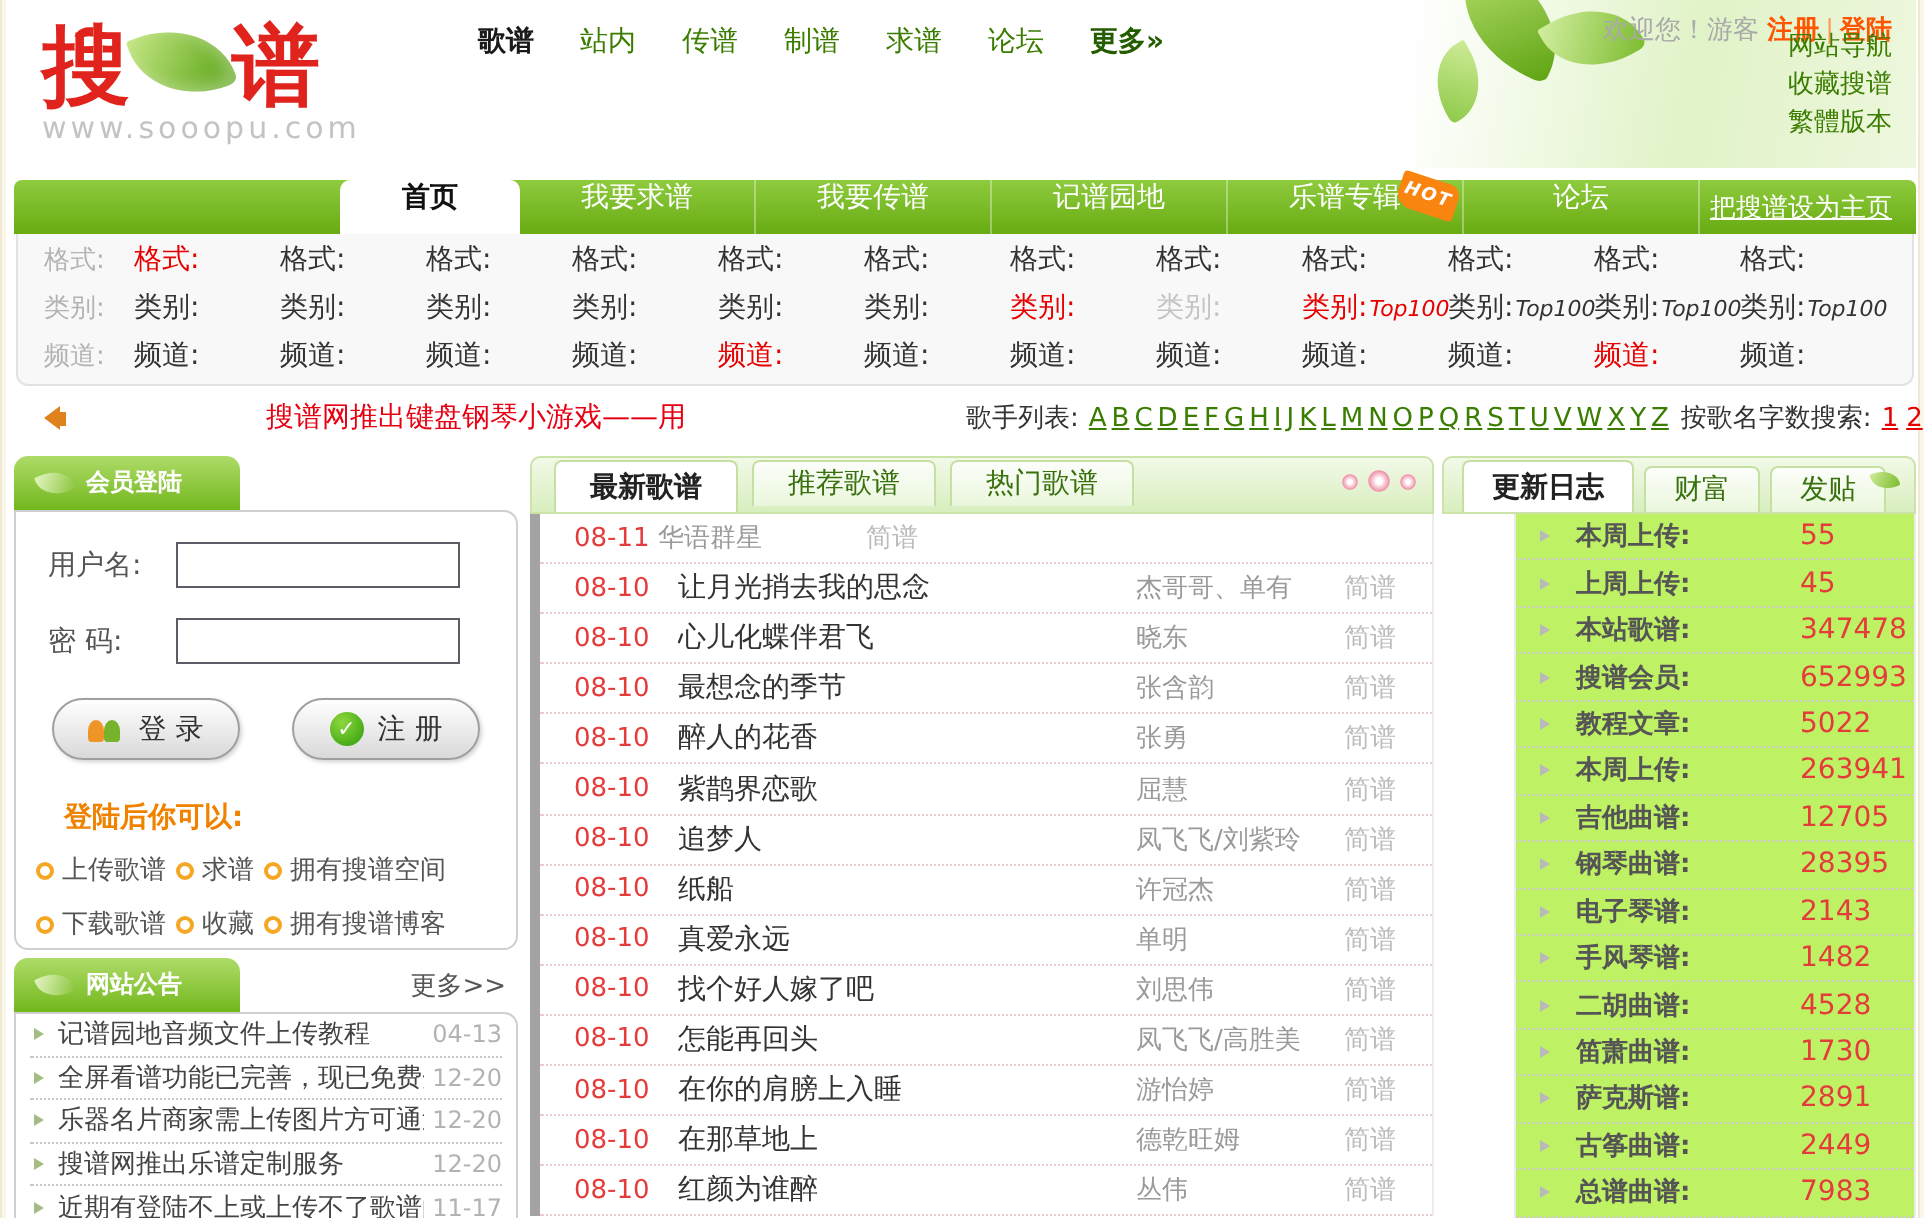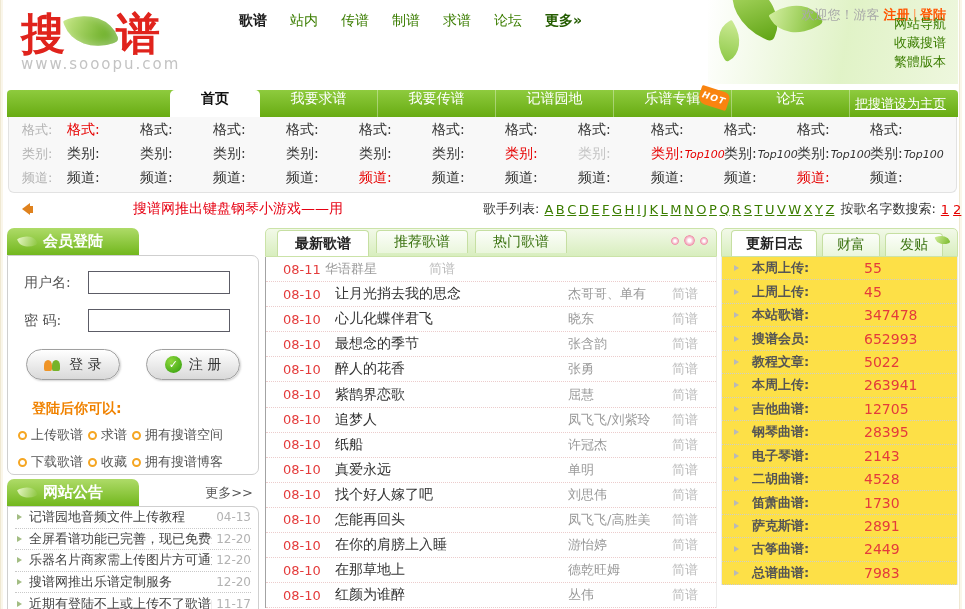--- a/index.html
+++ b/index.html
@@ -76,22 +76,22 @@
   .ticker-msg { color:#e60012; font-size:14px; margin-left:100px; width:350px; white-space:nowrap; overflow:hidden; flex:none; }
   .tick-label { color:#333; flex:none; margin-right:5px; }
   .letters { display:flex; gap:2.5px; flex:none; margin-right:6px; }
   .letters a { color:#3b7d00; text-decoration:underline; font-size:13px; }
   .numbers { display:flex; gap:4px; flex:none; margin-right:5px; }
   .numbers a { color:#e60000; text-decoration:underline; font-size:13px; }
 
   
   .col-left { position:absolute; left:0; top:228px; width:252px; }
   .side-hdr { height:27px; display:flex; align-items:flex-end; }
-  .hdr-tab { width:132px; height:27px; background:linear-gradient(#aedb68,#72b71d); border-radius:7px 7px 0 0;
-    color:#fff; font-weight:bold; font-size:15px; display:flex; align-items:center; padding-left:36px; position:relative; }
+  .hdr-tab { width:113px; height:27px; background:linear-gradient(#aedb68,#72b71d); border-radius:7px 7px 0 0;
+    color:#fff; font-weight:bold; font-size:12px; display:flex; align-items:center; padding-left:36px; position:relative; }
   .tab-leaf { position:absolute; left:12px; top:7px; width:17px; height:13px;
     background:linear-gradient(135deg,#e4f5c2,#8cc63f); border-radius:4% 85% 10% 85%; transform:rotate(-25deg); }
   .hdr-more { margin-left:auto; padding-right:6px; color:#555; font-size:13px; padding-bottom:4px; }
   .box-body { border:1px solid #cfcfcf; border-radius:0 7px 7px 7px; background:#fff; }
   .login-body { height:220px; }
   .f-row { display:flex; align-items:center; margin:15px 0 0 16px; }
   .f-row label { width:64px; color:#555; font-size:14px; flex:none; }
   .f-row input { width:142px; height:23px; border:1px solid #5c5c66; }
   .btn-row { display:flex; justify-content:center; gap:26px; margin-top:17px; }
   .pill { display:flex; align-items:center; justify-content:center; gap:7px; width:94px; height:31px;
@@ -122,31 +122,31 @@
   .panel-tabs { height:29px; display:flex; align-items:flex-end; position:relative;
     background:linear-gradient(#f2f9e8,#d8eebe); border:1px solid #cbe3a8; border-radius:5px 5px 0 0; padding-left:4px; }
   .ptab { height:23px; padding:0 17px; margin-left:7px; display:flex; align-items:center; font-size:14px; color:#39710e;
     background:linear-gradient(#fcfefa,#eaf6dc); border:1px solid #c6dfa2; border-bottom:none; border-radius:4px 4px 0 0; }
   .ptab.active { height:26px; background:#fff; color:#222; font-weight:bold; }
   .deco { position:absolute; right:8px; top:6px; display:flex; gap:5px; align-items:center; }
   .flower { width:11px; height:11px; border-radius:50%; background:radial-gradient(circle,#ffffff 18%,#ef93ab 65%,rgba(239,147,171,0) 75%); }
   .flower.small { width:8px; height:8px; }
   .deco-leaf { width:13px; height:10px; background:linear-gradient(135deg,#cdeb96,#7cbb2e);
     border-radius:4% 85% 10% 85%; transform:rotate(-20deg); }
-  .song-list { background:#fff; border-left:1px solid #a3a3a3; border-right:1px solid #ececec; }
+  .song-list { background:#fff; border-left:5px solid #a3a3a3; border-right:1px solid #ececec; }
   .song-row { display:flex; align-items:center; height:25.1px; border-bottom:1px dotted #eccccc; font-size:13px; }
   .s-date { width:42px; margin-left:17px; color:#e43b3b; flex:none; }
   .s-title { flex:1; margin-left:10px; color:#333; font-size:14px; white-space:nowrap; overflow:hidden; }
   .s-artist { width:104px; color:#9a9a9a; white-space:nowrap; overflow:hidden; flex:none; }
   .s-type { width:44px; color:#bcbcbc; flex:none; }
 
   
   .col-right { position:absolute; left:714px; top:228px; width:237px; }
   .col-right .ptab { padding:0 14px; margin-left:5px; }
-  .stat-list { background:#fde047; border-left:1px solid #ececec; border-right:1px solid #ececec; }
+  .stat-list { background:#bef264; border-left:1px solid #ececec; border-right:1px solid #ececec;margin-left:36px; }
   .stat-row { display:flex; align-items:center; height:23.45px; border-bottom:1px dotted #cccccc; font-size:13px; }
   .stat-row .tri { border-left-color:#b9b9b9; margin-left:12px; }
   .st-label { width:112px; margin-left:6px; color:#555; font-weight:bold; flex:none; white-space:nowrap; }
   .st-value { color:#e43b3b; font-size:14px; }
 </style>
 </head>
 <body>
 
 <div class="page">
   <div class="content">
@@ -629,20 +629,25 @@
             <span class="st-label">钢琴曲谱:</span>
             <span class="st-value">28395</span>
           </div>
 
           <div class="stat-row">
             <span class="tri"></span>
             <span class="st-label">电子琴谱:</span>
             <span class="st-value">2143</span>
           </div>
 
+          <div class="stat-row">
+            <span class="tri"></span>
+            <span class="st-label">手风琴谱:</span>
+            <span class="st-value">1482</span>
+          </div>
 
           <div class="stat-row">
             <span class="tri"></span>
             <span class="st-label">二胡曲谱:</span>
             <span class="st-value">4528</span>
           </div>
 
           <div class="stat-row">
             <span class="tri"></span>
             <span class="st-label">笛萧曲谱:</span>

